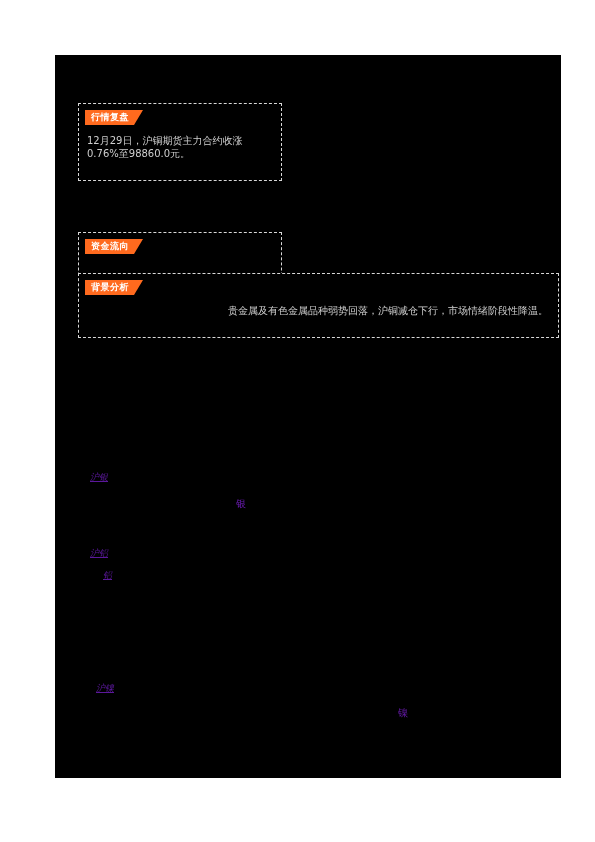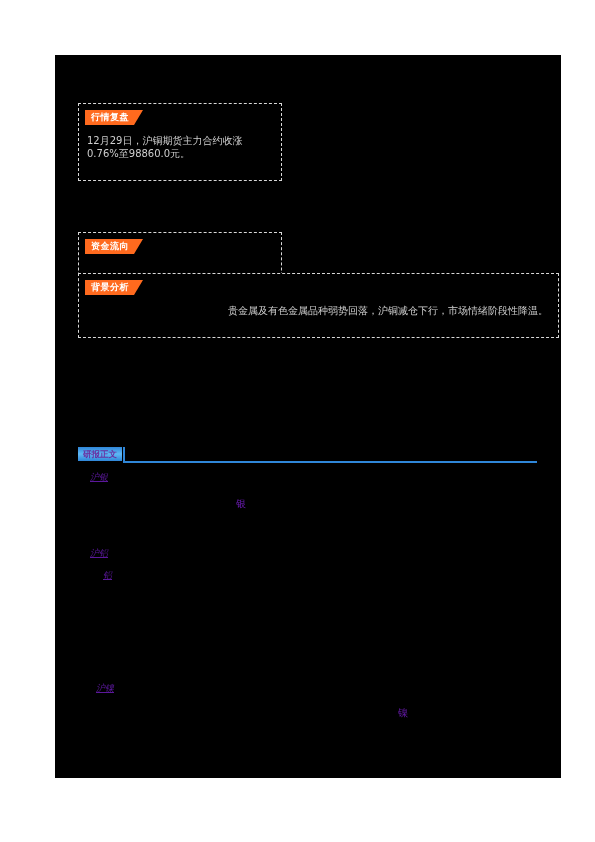--- a/index.html
+++ b/index.html
@@ -151,25 +151,20 @@
     <div class="summary-card narrow" style="top:133px;height:74px;margin-top:44px;">
       <div class="card-tab">资金流向</div>
     </div>
 
     <div class="summary-card wide" style="top:218px;height:65px;text-align:right;">
       <div class="card-tab">背景分析</div>
       <div class="card-body indent">贵金属及有色金属品种弱势回落，沪铜减仓下行，市场情绪阶段性降温。</div>
     </div>
 
 
-    <div class="section-head">
-      <div class="section-tab">研报正文</div>
-      <div class="section-rule-cap"></div>
-      <div class="section-rule"></div>
-    </div>
 
     <a class="article-link" style="left:14px;top:416px;">沪银</a>
     <a class="article-link" style="left:14px;top:492px;">沪铝</a>
     <a class="article-link" style="left:27px;top:514px;">铝</a>
     <a class="article-link" style="left:20px;top:627px;text-align:center;">沪镍</a>
 
     <span class="inline-glyph" style="left:160px;top:442px;">银</span>
     <span class="inline-glyph" style="left:322px;top:651px;">镍</span>
 
   </div>

